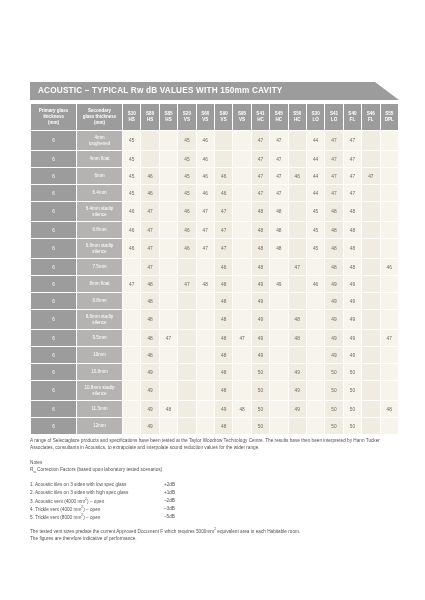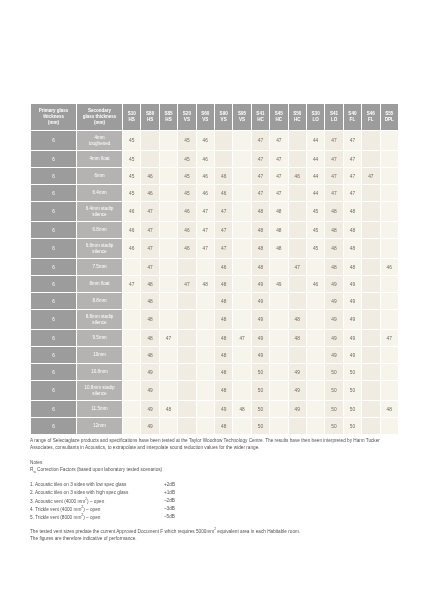--- a/index.html
+++ b/index.html
@@ -55,20 +55,24 @@
   sup{font-size:3.3px;vertical-align:super;}
 
   
   .footer{position:absolute;left:0;top:563px;width:425px;height:37px;background:#ffffff;}
 </style>
 </head>
 <body>
 
 <div class="page">
 
+  <div class="banner-wrap">
+    <div class="banner"></div>
+    <div class="banner-text">ACOUSTIC – TYPICAL Rw dB VALUES WITH 150mm CAVITY</div>
+  </div>
 
   <table class="tbl">
     <thead>
       <tr id="hdr-row">
           <th class="hdr hdr-lbl"><span>Primary glass</span><br><span>thickness</span><br><span>(mm)</span></th>
           <th class="hdr hdr-lbl"><span>Secondary</span><br><span>glass thickness</span><br><span>(mm)</span></th>
           <th class="hdr hdr-prod"><span>S10</span><br><span>HS</span></th>
           <th class="hdr hdr-prod"><span>S80</span><br><span>HS</span></th>
           <th class="hdr hdr-prod"><span>S85</span><br><span>HS</span></th>
           <th class="hdr hdr-prod"><span>S20</span><br><span>VS</span></th>

